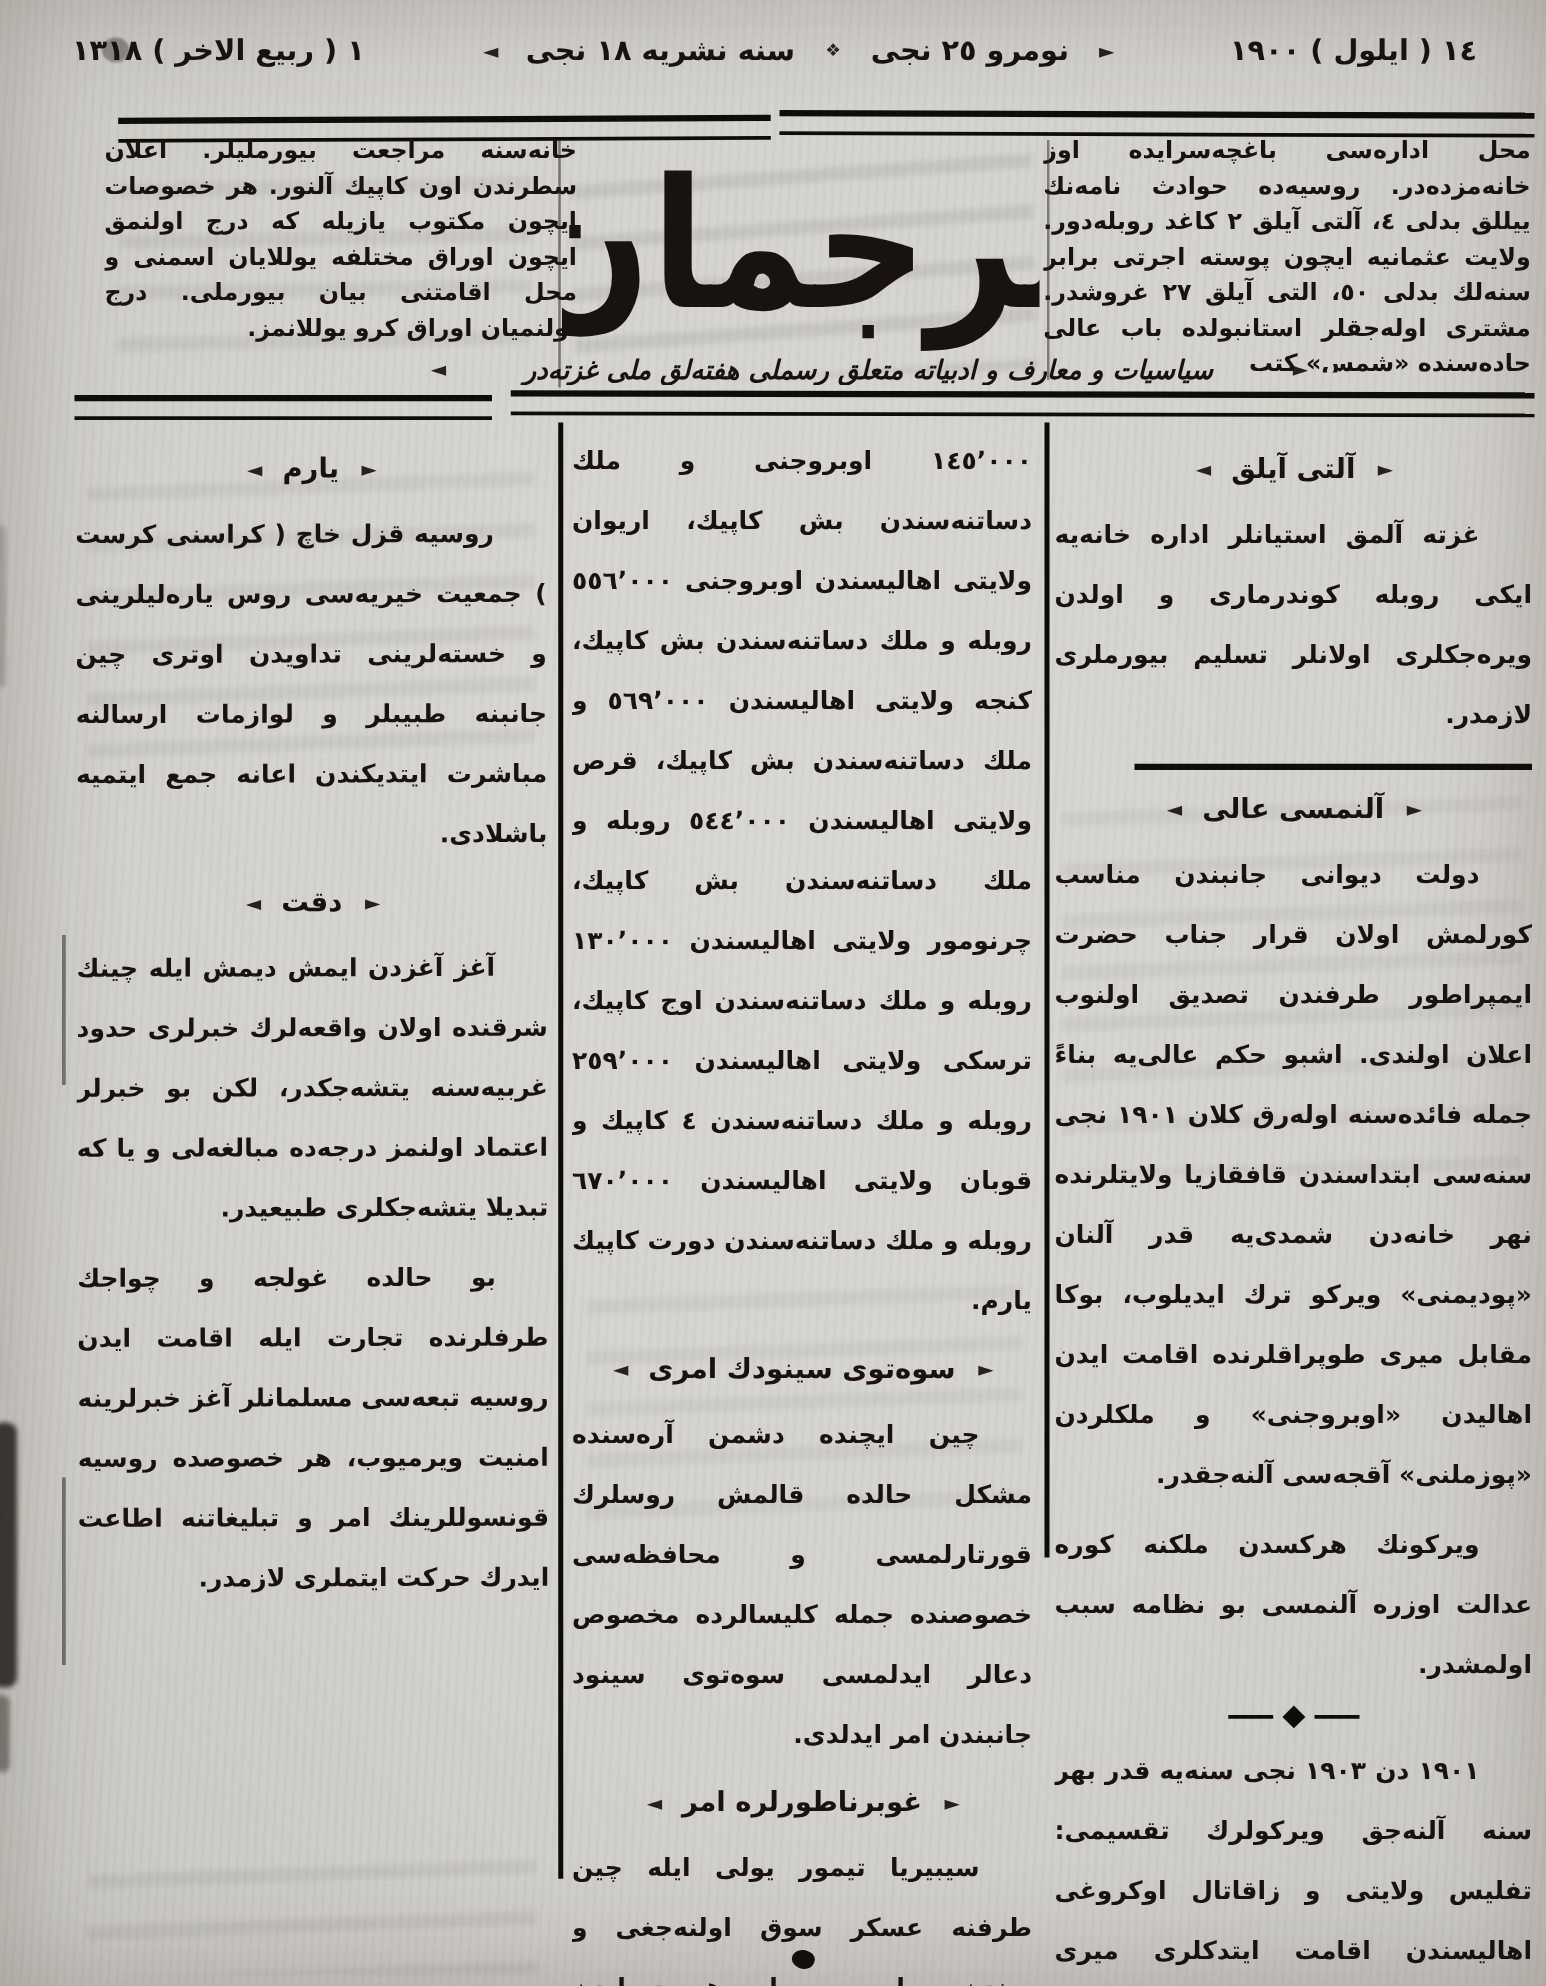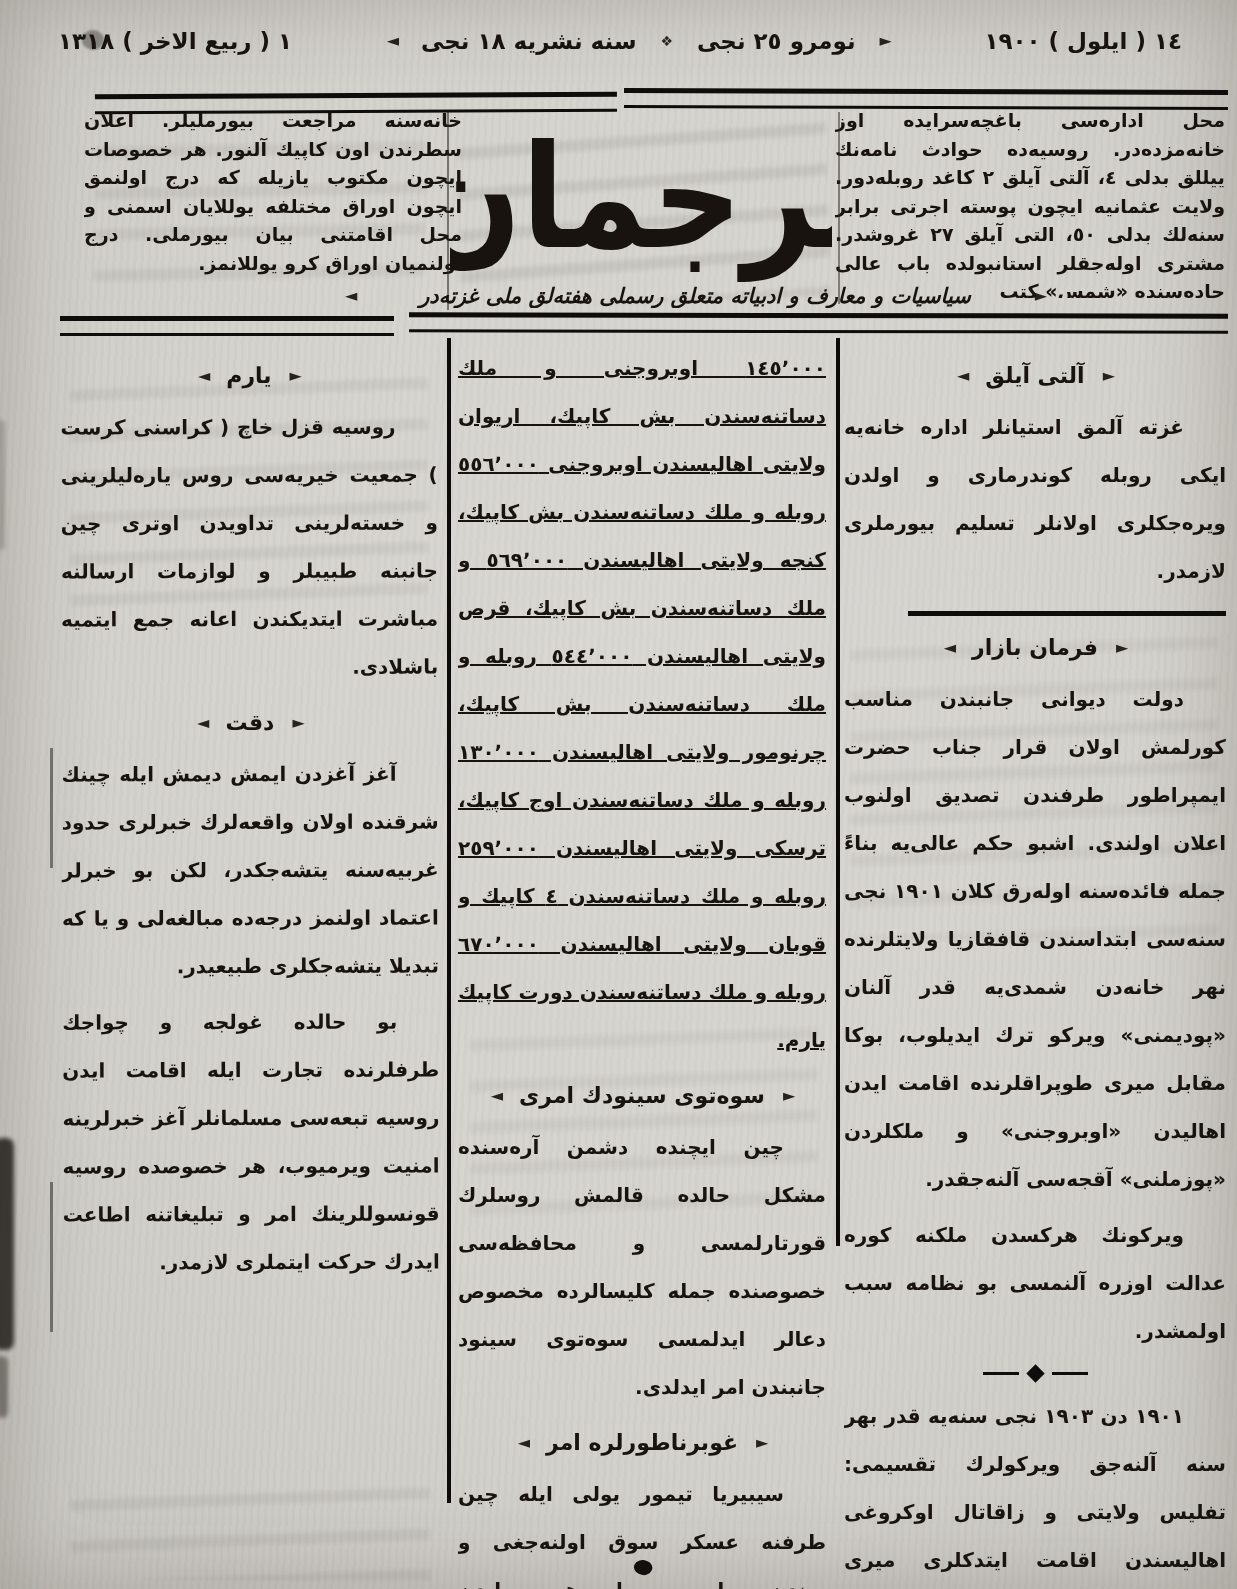--- a/index.html
+++ b/index.html
@@ -56,21 +56,21 @@
     display:flex;align-items:center;justify-content:space-between;gap:14px;
     font-size:21px;font-weight:bold;}
   .subtitle-row .txt{flex:1;text-align:center;white-space:nowrap;overflow:hidden;font-style:italic;}
   
   .col{position:absolute;top:344px;font-size:20px;line-height:2.4;
     text-align:justify;font-weight:bold;}
   .col-right{right:11px;width:382px;height:1245px;overflow:hidden;}
   .col-mid{left:458px;width:368px;height:1245px;overflow:hidden;}
   .col-left{left:62px;width:377px;height:1245px;overflow:hidden;transform:rotate(-0.15deg);}
   .col p{margin:0 0 8px;text-indent:42px;}
-  .col p.cont{text-indent:0;text-decoration:underline;}
+  .col p.cont{text-indent:0;}
   .heading{display:flex;align-items:center;justify-content:center;gap:18px;
     font-size:22px;margin:14px 0 10px;line-height:1.6;}
   .section-rule{width:318px;height:5px;background:#0e0d0b;margin:16px auto 12px 0;margin-right:0;margin-left:auto;}
   .diamond-div{display:flex;align-items:center;justify-content:center;gap:10px;margin:12px 0;}
   .dd-line{width:36px;height:3px;background:#0e0d0b;}
   .dd-diamond{width:13px;height:13px;background:#0e0d0b;transform:rotate(45deg);}
   
   .vrule{position:absolute;width:4px;background:#0c0b0a;}
   #vr1{left:447px;top:338px;height:1165px;}
   #vr2{left:836px;top:338px;height:908px;}
@@ -137,21 +137,21 @@
   <section class="col col-right">
     <div class="heading">
       <span class="fleur">►</span>
       <span>آلتى آيلق</span>
       <span class="fleur">◄</span>
     </div>
     <p>غزته آلمق استيانلر اداره خانه‌يه ايكى روبله كوندرمارى و اولدن ويره‌جكلرى اولانلر تسليم بيورملرى لازمدر.</p>
     <div class="section-rule"></div>
     <div class="heading">
       <span class="fleur">►</span>
-      <span>فرمان بازار</span>
+      <span>آلنمسى عالى</span>
       <span class="fleur">◄</span>
     </div>
     <p>دولت ديوانى جانبندن مناسب كورلمش اولان قرار جناب حضرت ايمپراطور طرفندن تصديق اولنوب اعلان اولندى. اشبو حكم عالى‌يه بناءً جمله فائده‌سنه اوله‌رق كلان ١٩٠١ نجى سنه‌سى ابتداسندن قافقازيا ولايتلرنده نهر خانه‌دن شمدى‌يه قدر آلنان «پوديمنى» ويركو ترك ايديلوب، بوكا مقابل ميرى طوپراقلرنده اقامت ايدن اهاليدن «اوبروجنى» و ملكلردن «پوزملنى» آقجه‌سى آلنه‌جقدر.</p>
     <p>ويركونك هركسدن ملكنه كوره عدالت اوزره آلنمسى بو نظامه سبب اولمشدر.</p>
     <div class="diamond-div">
       <span class="dd-line"></span>
       <span class="dd-diamond"></span>
       <span class="dd-line"></span>
     </div>
     <p>١٩٠١ دن ١٩٠٣ نجى سنه‌يه قدر بهر سنه آلنه‌جق ويركولرك تقسيمى: تفليس ولايتى و زاقاتال اوكروغى اهاليسندن اقامت ايتدكلرى ميرى طوپراقلرينه تقسيماً و نسبتاً ٤٨١٬٠٠٠ روبله اوبروجنى و ملك طوپراغى دساتنه‌سندن بش كاپيك، باكو ولايتى اهاليسندن ٥٨٢٬٠٠٠ روبله اوبروجنى و ملك دساتنه‌سندن بش كاپيك، داغستان ولايتى اهاليسندن ٢٠٦٬٠٠٠ روبله و ملك دساتنه‌سندن اوج بر ثلث كاپيك، كوتائس ولايتى، صحوم، باتوم و ارتوين اوكروغلرى اهاليسندن</p>

